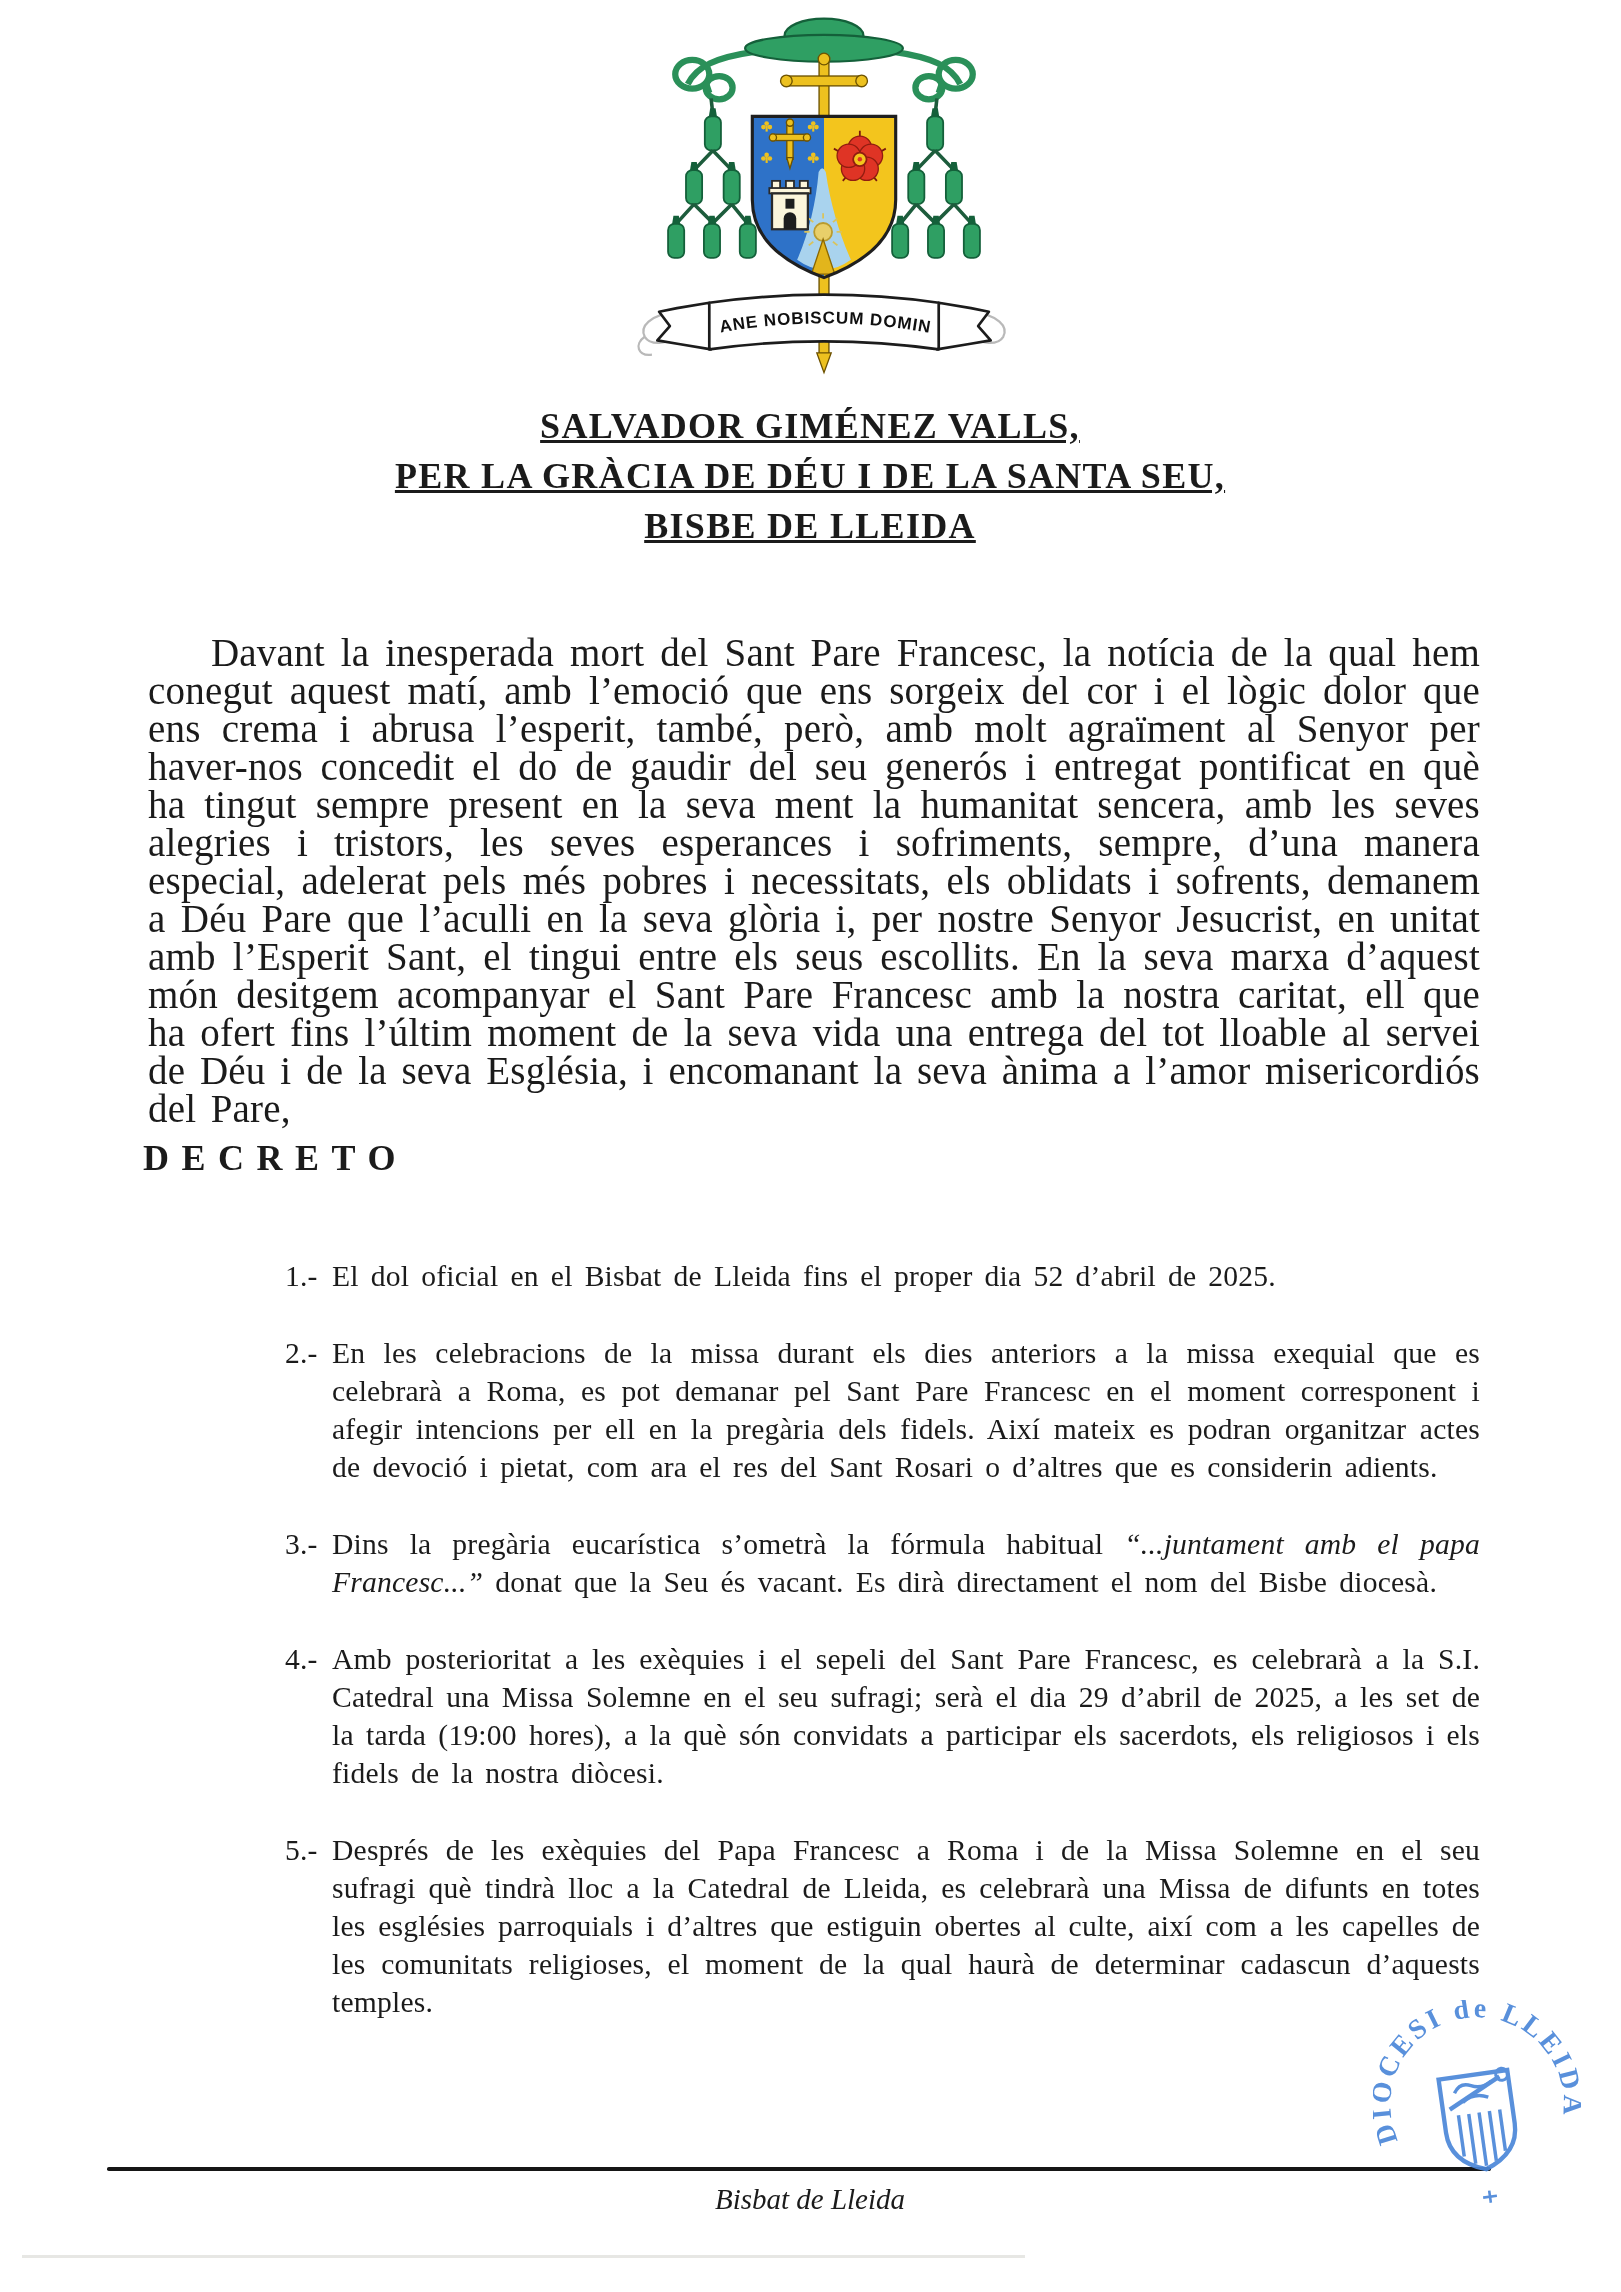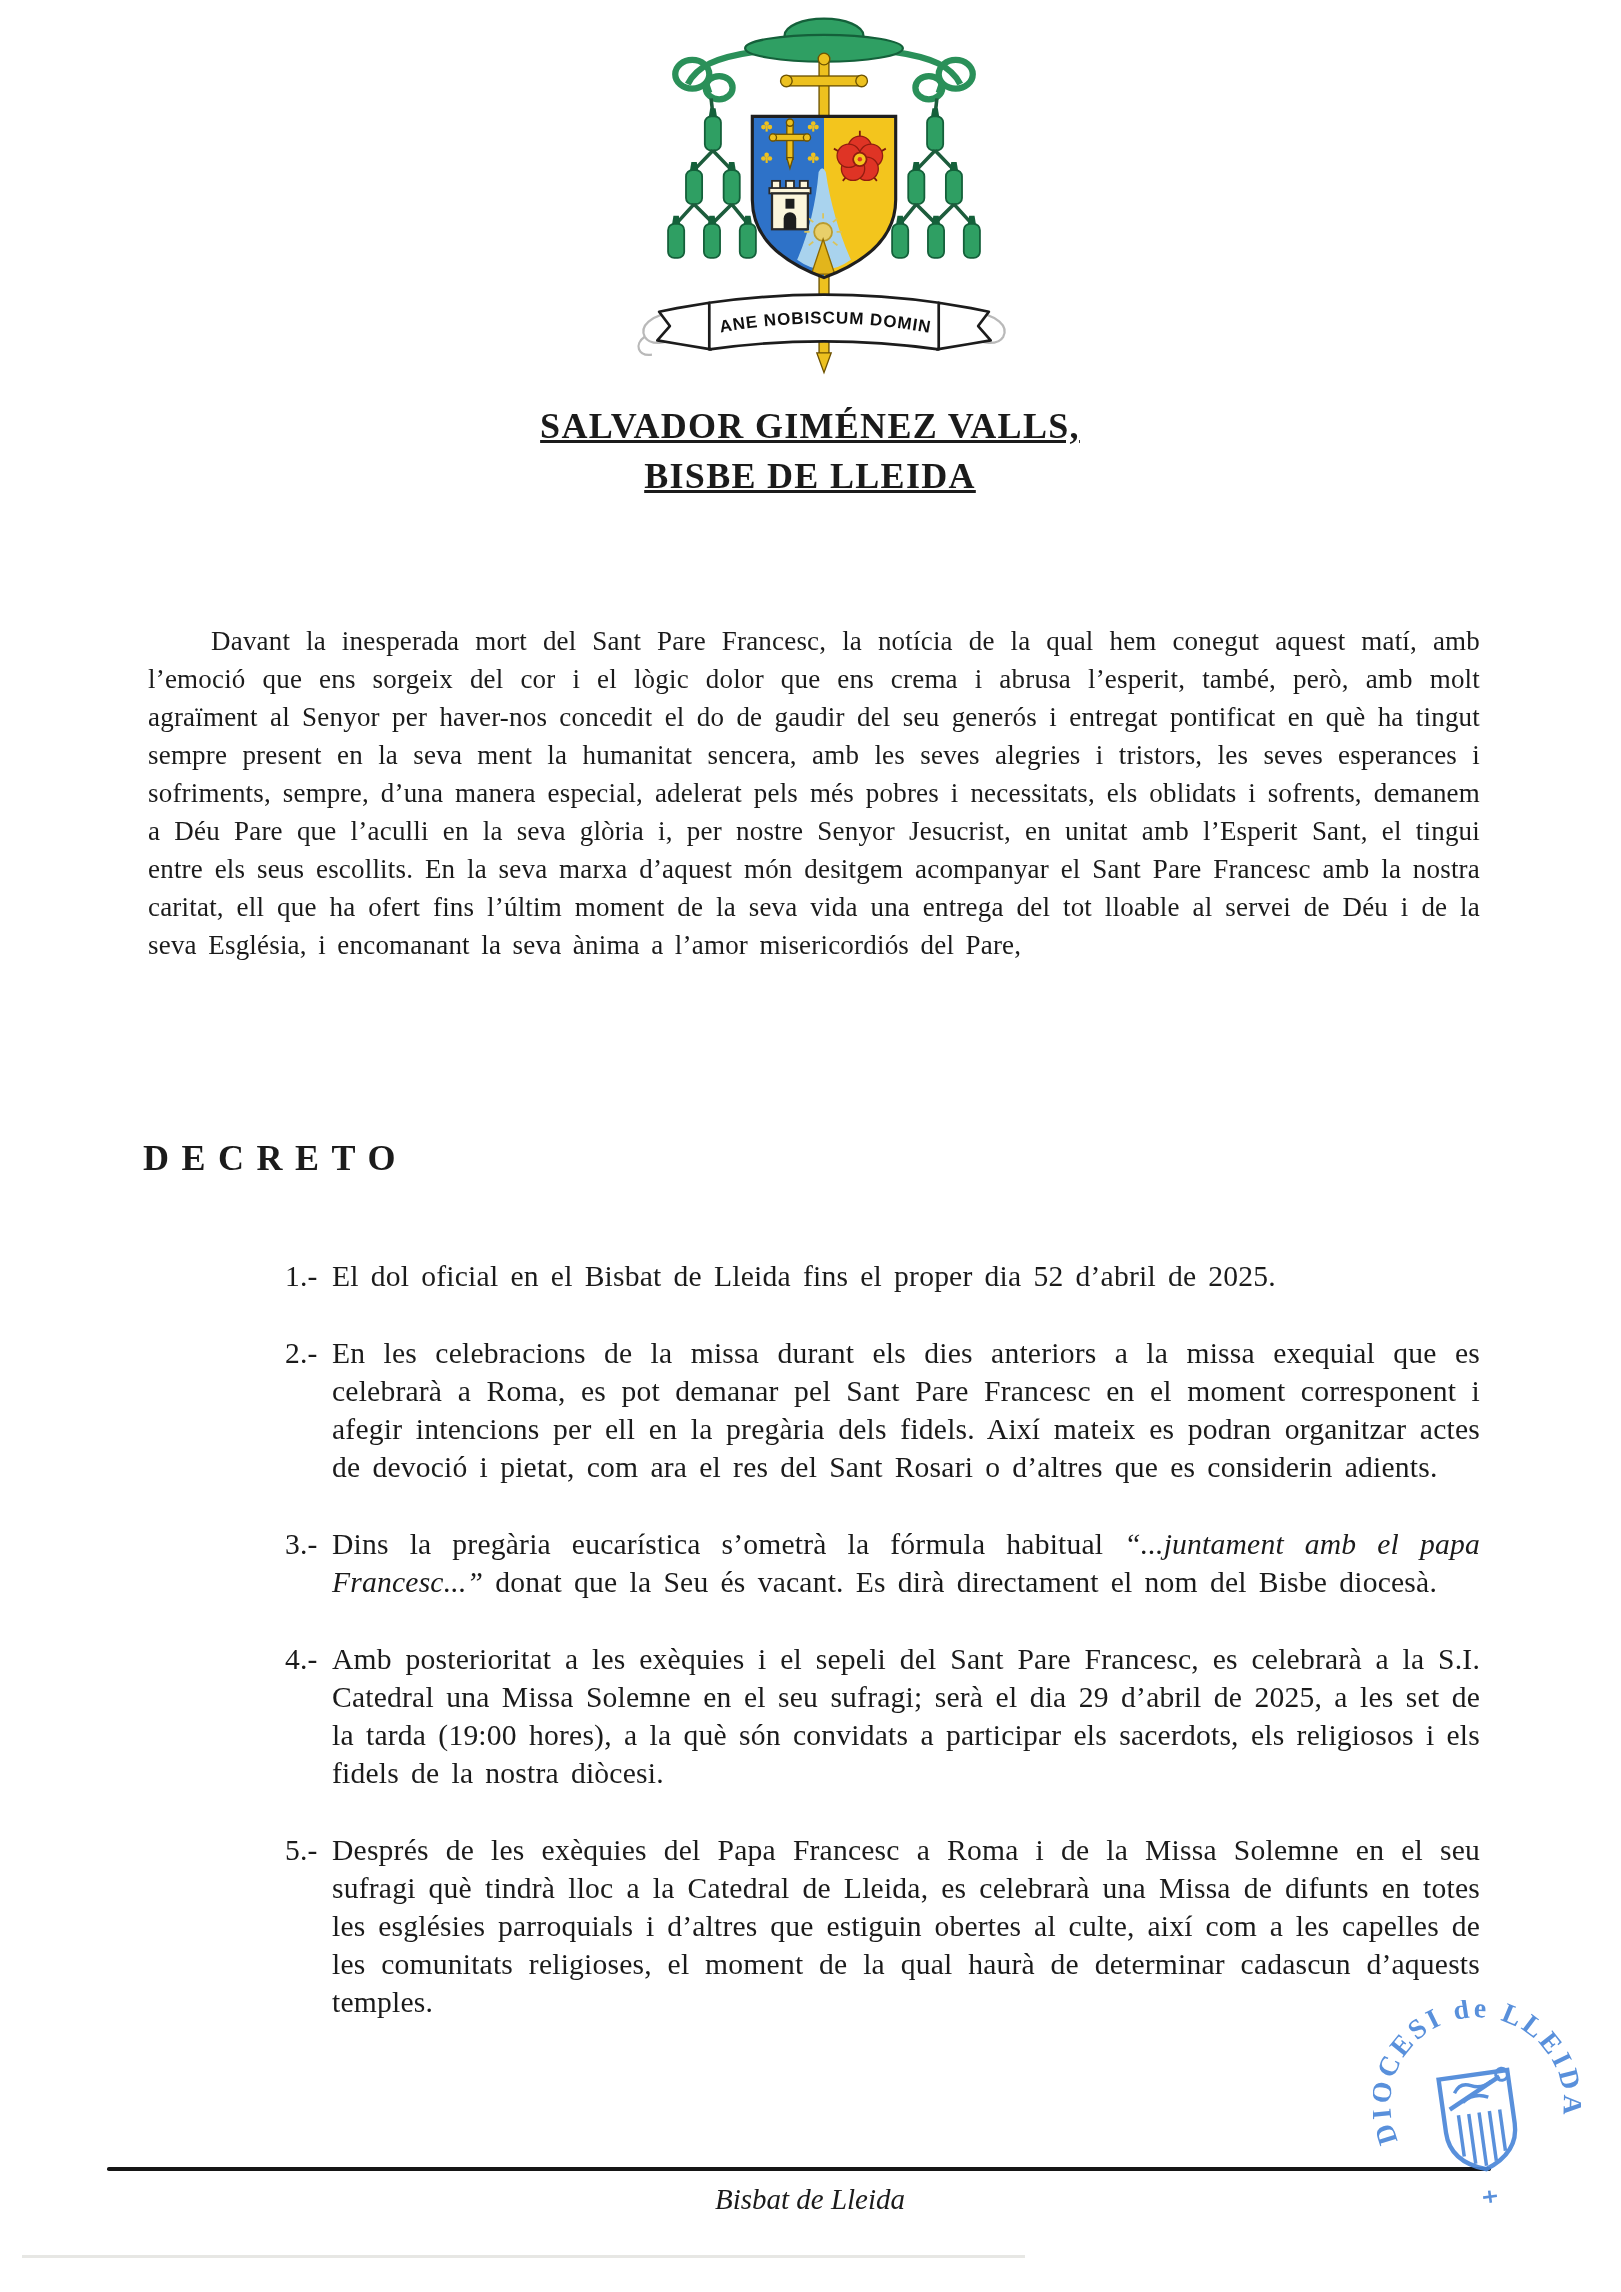--- a/index.html
+++ b/index.html
@@ -15,21 +15,21 @@
   .tassel-body{fill:#2f9f63;stroke:#14603a;stroke-width:2;}
   .tassel-neck{fill:#14603a;}
   .gold{fill:#edc11f;stroke:#6d5200;stroke-width:1.5;}
   .banner-white{fill:#ffffff;stroke:#1c1c1c;stroke-width:3;stroke-linejoin:round;}
   .banner-gray{fill:none;stroke:#b9b9b9;stroke-width:2.5;}
   .banner-text{font-family:"Liberation Sans",sans-serif;font-weight:700;font-size:19px;letter-spacing:1px;fill:#101010;}
   
   #title-block{position:absolute;left:143px;top:401px;width:1334px;text-align:center;text-decoration:underline;}
   .title-line{font-weight:700;font-size:36px;line-height:50px;letter-spacing:1.3px;}
   #intro{position:absolute;left:148px;top:595px;width:1332px;
-    font-size:27px;line-height:38px;text-align:justify;text-indent:63px;
+    font-size:39px;line-height:38px;text-align:justify;text-indent:63px;
     word-spacing:4.5px;letter-spacing:0.2px;}
   #decree-heading{position:absolute;left:143px;top:1137px;width:1334px;
     font-weight:700;font-size:36px;letter-spacing:12.5px;}
   #decree-list{position:absolute;left:285px;top:1257px;width:1195px;
     font-size:29.6px;line-height:38px;word-spacing:4.5px;letter-spacing:0.2px;}
   .decree-item{display:flex;margin-bottom:39px;}
   .decree-num{flex:none;width:47px;}
   .decree-text{flex:1;text-align:justify;}
   .decree-text i{font-style:italic;}
   
@@ -209,20 +209,21 @@
       <path class="banner-white" d="M 132 330 Q 260 312 388 330 L 388 382 Q 260 364 132 382 Z"></path>
       <path id="bannerArc" d="M 140 364 Q 260 342 380 364" fill="none"></path>
       <text class="banner-text">
         <textPath href="#bannerArc" startOffset="50%" text-anchor="middle">MANE NOBISCUM DOMINE</textPath>
       </text>
     </g>
   </svg>
 
   <div id="title-block">
     <div class="title-line">SALVADOR GIMÉNEZ VALLS,</div>
+    <div class="title-line">PER LA GRÀCIA DE DÉU I DE LA SANTA SEU,</div>
     <div class="title-line">BISBE DE LLEIDA</div>
   </div>
 
   <p id="intro">Davant la inesperada mort del Sant Pare Francesc, la notícia de la qual hem conegut aquest matí, amb l’emoció que ens sorgeix del cor i el lògic dolor que ens crema i abrusa l’esperit, també, però, amb molt agraïment al Senyor per haver-nos concedit el do de gaudir del seu generós i entregat pontificat en què ha tingut sempre present en la seva ment la humanitat sencera, amb les seves alegries i tristors, les seves esperances i sofriments, sempre, d’una manera especial, adelerat pels més pobres i necessitats, els oblidats i sofrents, demanem a Déu Pare que l’aculli en la seva glòria i, per nostre Senyor Jesucrist, en unitat amb l’Esperit Sant, el tingui entre els seus escollits. En la seva marxa d’aquest món desitgem acompanyar el Sant Pare Francesc amb la nostra caritat, ell que ha ofert fins l’últim moment de la seva vida una entrega del tot lloable al servei de Déu i de la seva Església, i encomanant la seva ànima a l’amor misericordiós del Pare,</p>
 
   <div id="decree-heading">DECRETO</div>
   <div id="decree-list">
       <div class="decree-item">
         <span class="decree-num">1.-</span>
         <div class="decree-text">El dol oficial en el Bisbat de Lleida fins el proper dia 52 d’abril de 2025.</div>

